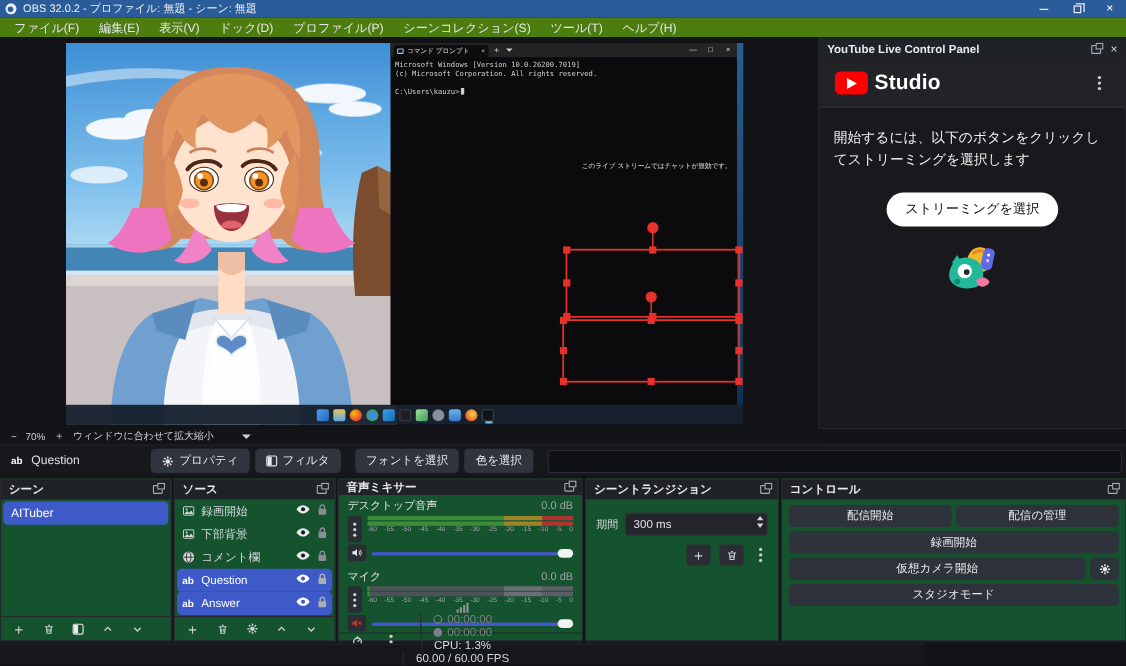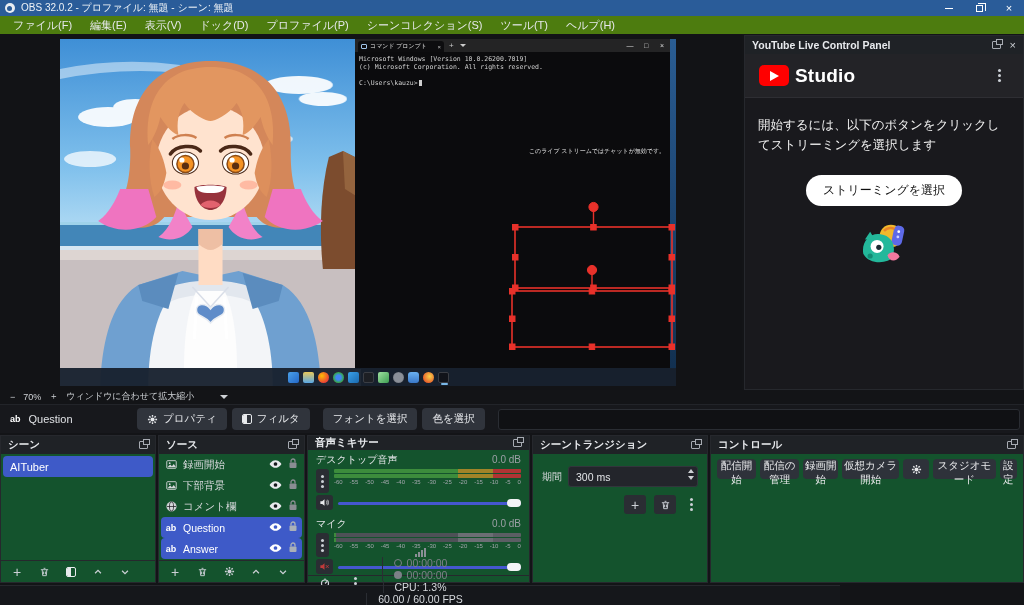--- a/index.html
+++ b/index.html
@@ -163,21 +163,21 @@
   .t-durlabel { color:#d6d8db; font-size:10px; }
   .t-durinput { flex:1; height:21px; background:#23252b; border:1px solid #32353c; border-radius:3px;
     display:flex; align-items:center; color:#e2e4e7; font-size:10.5px; padding-left:7px; position:relative; }
   .spinners { position:absolute; right:3px; top:2px; display:flex; flex-direction:column; gap:3px; align-items:center; }
   .tri-up { border-left:3.5px solid transparent; border-right:3.5px solid transparent; border-bottom:4px solid #cfd2d6; }
   .tri-down { border-left:3.5px solid transparent; border-right:3.5px solid transparent; border-top:4px solid #cfd2d6; }
   .t-btnrow { display:flex; justify-content:flex-end; align-items:center; gap:8px; margin-top:8px; }
   .t-sqbtn { width:22px; height:19px; background:#2a2d33; border-radius:3px; display:flex; align-items:center; justify-content:center; color:#ccd0d6; }
 
   
-  .ctl-body { padding:5px 6px; display:flex; flex-direction:row; gap:4px; }
+  .ctl-body { padding:5px 6px; display:flex; flex-direction:column; gap:4px; }
   .ctl-row { display:flex; gap:4px; }
   .cbtn { flex:1; height:20px; background:#2e323a; border:none; border-radius:4px; color:#e9eaec;
     font-size:10.5px; font-family:"Liberation Sans",sans-serif; }
   .cbtn-sq { flex:0 0 26px; display:flex; align-items:center; justify-content:center; }
 
   
   .statusbar { position:absolute; left:0; top:585px; width:840px; height:20px; background:#15171b;
     border-top:1px solid #26282d; display:flex; align-items:center; justify-content:flex-end; font-size:10.5px;flex-direction:column; }
   .st-item { display:flex; align-items:center; gap:5px; padding:0 11px; height:14px; color:#7c8087; border-left:1px solid #2a2d33; }
   .st-item:first-child { border-left:none; }
@@ -735,23 +735,20 @@
           <button class="cbtn cbtn-sq">
             <svg class="gear-svg" viewBox="0 0 24 24" stroke="#e9eaec" stroke-width="3" fill="none">
                 <circle cx="12" cy="12" r="4.5" fill="#e9eaec" stroke="none"></circle>
                 <path d="M12 2v4M12 18v4M2 12h4M18 12h4M5 5l2.8 2.8M16.2 16.2L19 19M19 5l-2.8 2.8M7.8 16.2L5 19"></path>
               </svg>
           </button>
         </div>
         <div class="ctl-row">
           <button class="cbtn">スタジオモード</button>
         </div>
-        <div class="ctl-row">
-          <button class="cbtn">設定</button>
-        </div>
       </div>
     </div>
   </div>
 
   <div class="statusbar">
     <span class="st-item">
       <span class="sigbars">
           <span style="height:3px"></span>
           <span style="height:5px"></span>
           <span style="height:7px"></span>

